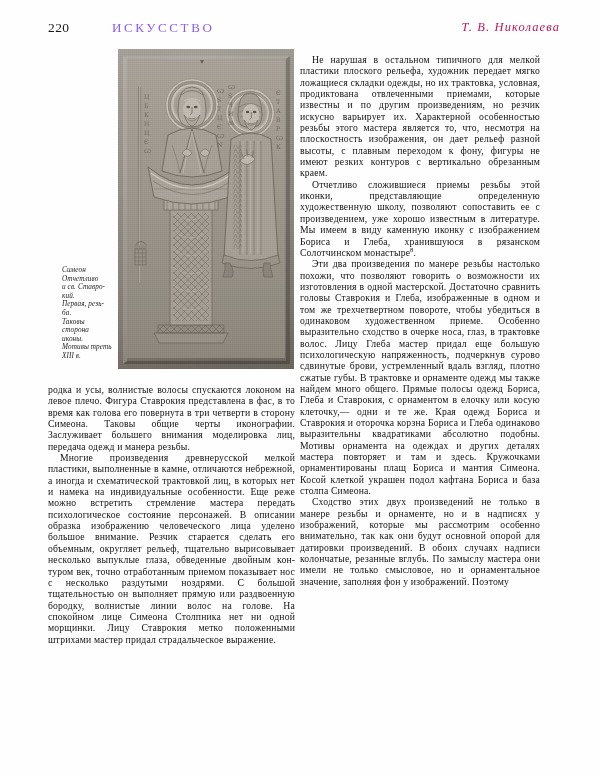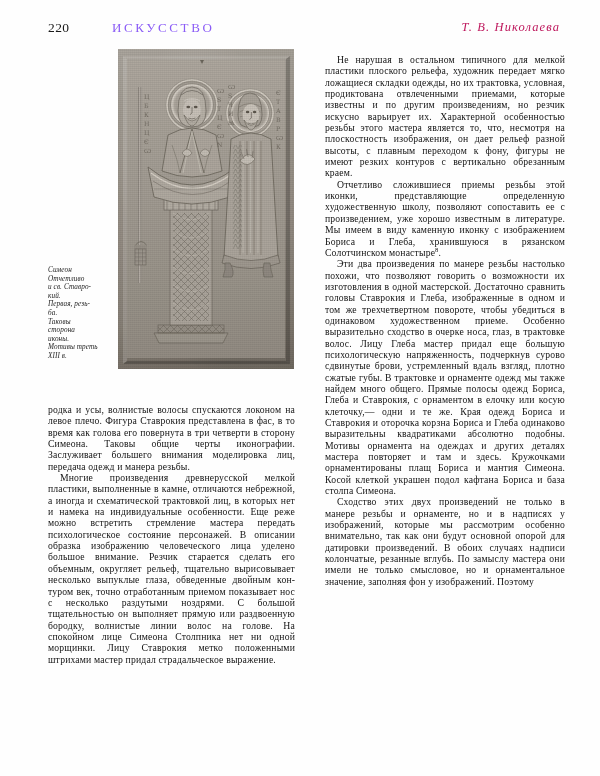--- a/index.html
+++ b/index.html
@@ -67,29 +67,28 @@
     color: #131313;
     -webkit-hyphens: manual;
     hyphens: manual;
   }
   .col p {
     margin: 0;
     text-indent: 12px;
   }
   .col p.cont {
     text-indent: 0;
-    margin-top: 20px;
   }
   .col-left {
     left: 48px;
     top: 384px;
     width: 247px;
   }
   .col-right {
-    left: 325px;
+    left: 300px;
     top: 54px;
     width: 240px;
   }
 
   
   .figure {
     position: absolute;
     left: 118px;
     top: 49px;
     width: 176px;
@@ -127,21 +126,21 @@
   .relief-svg {
     position: absolute;
     inset: 0;
     width: 100%;
     height: 100%;
   }
 
   
   .caption {
     position: absolute;
-    left: 48px;
+    left: 62px;
     top: 266px;
     width: 64px;
     font-size: 7.2px;
     line-height: 8.6px;
     font-style: italic;
     letter-spacing: 0.1px;
     color: #1b1b1b;
     text-align: left;
   }
   .caption span { display: block; }

